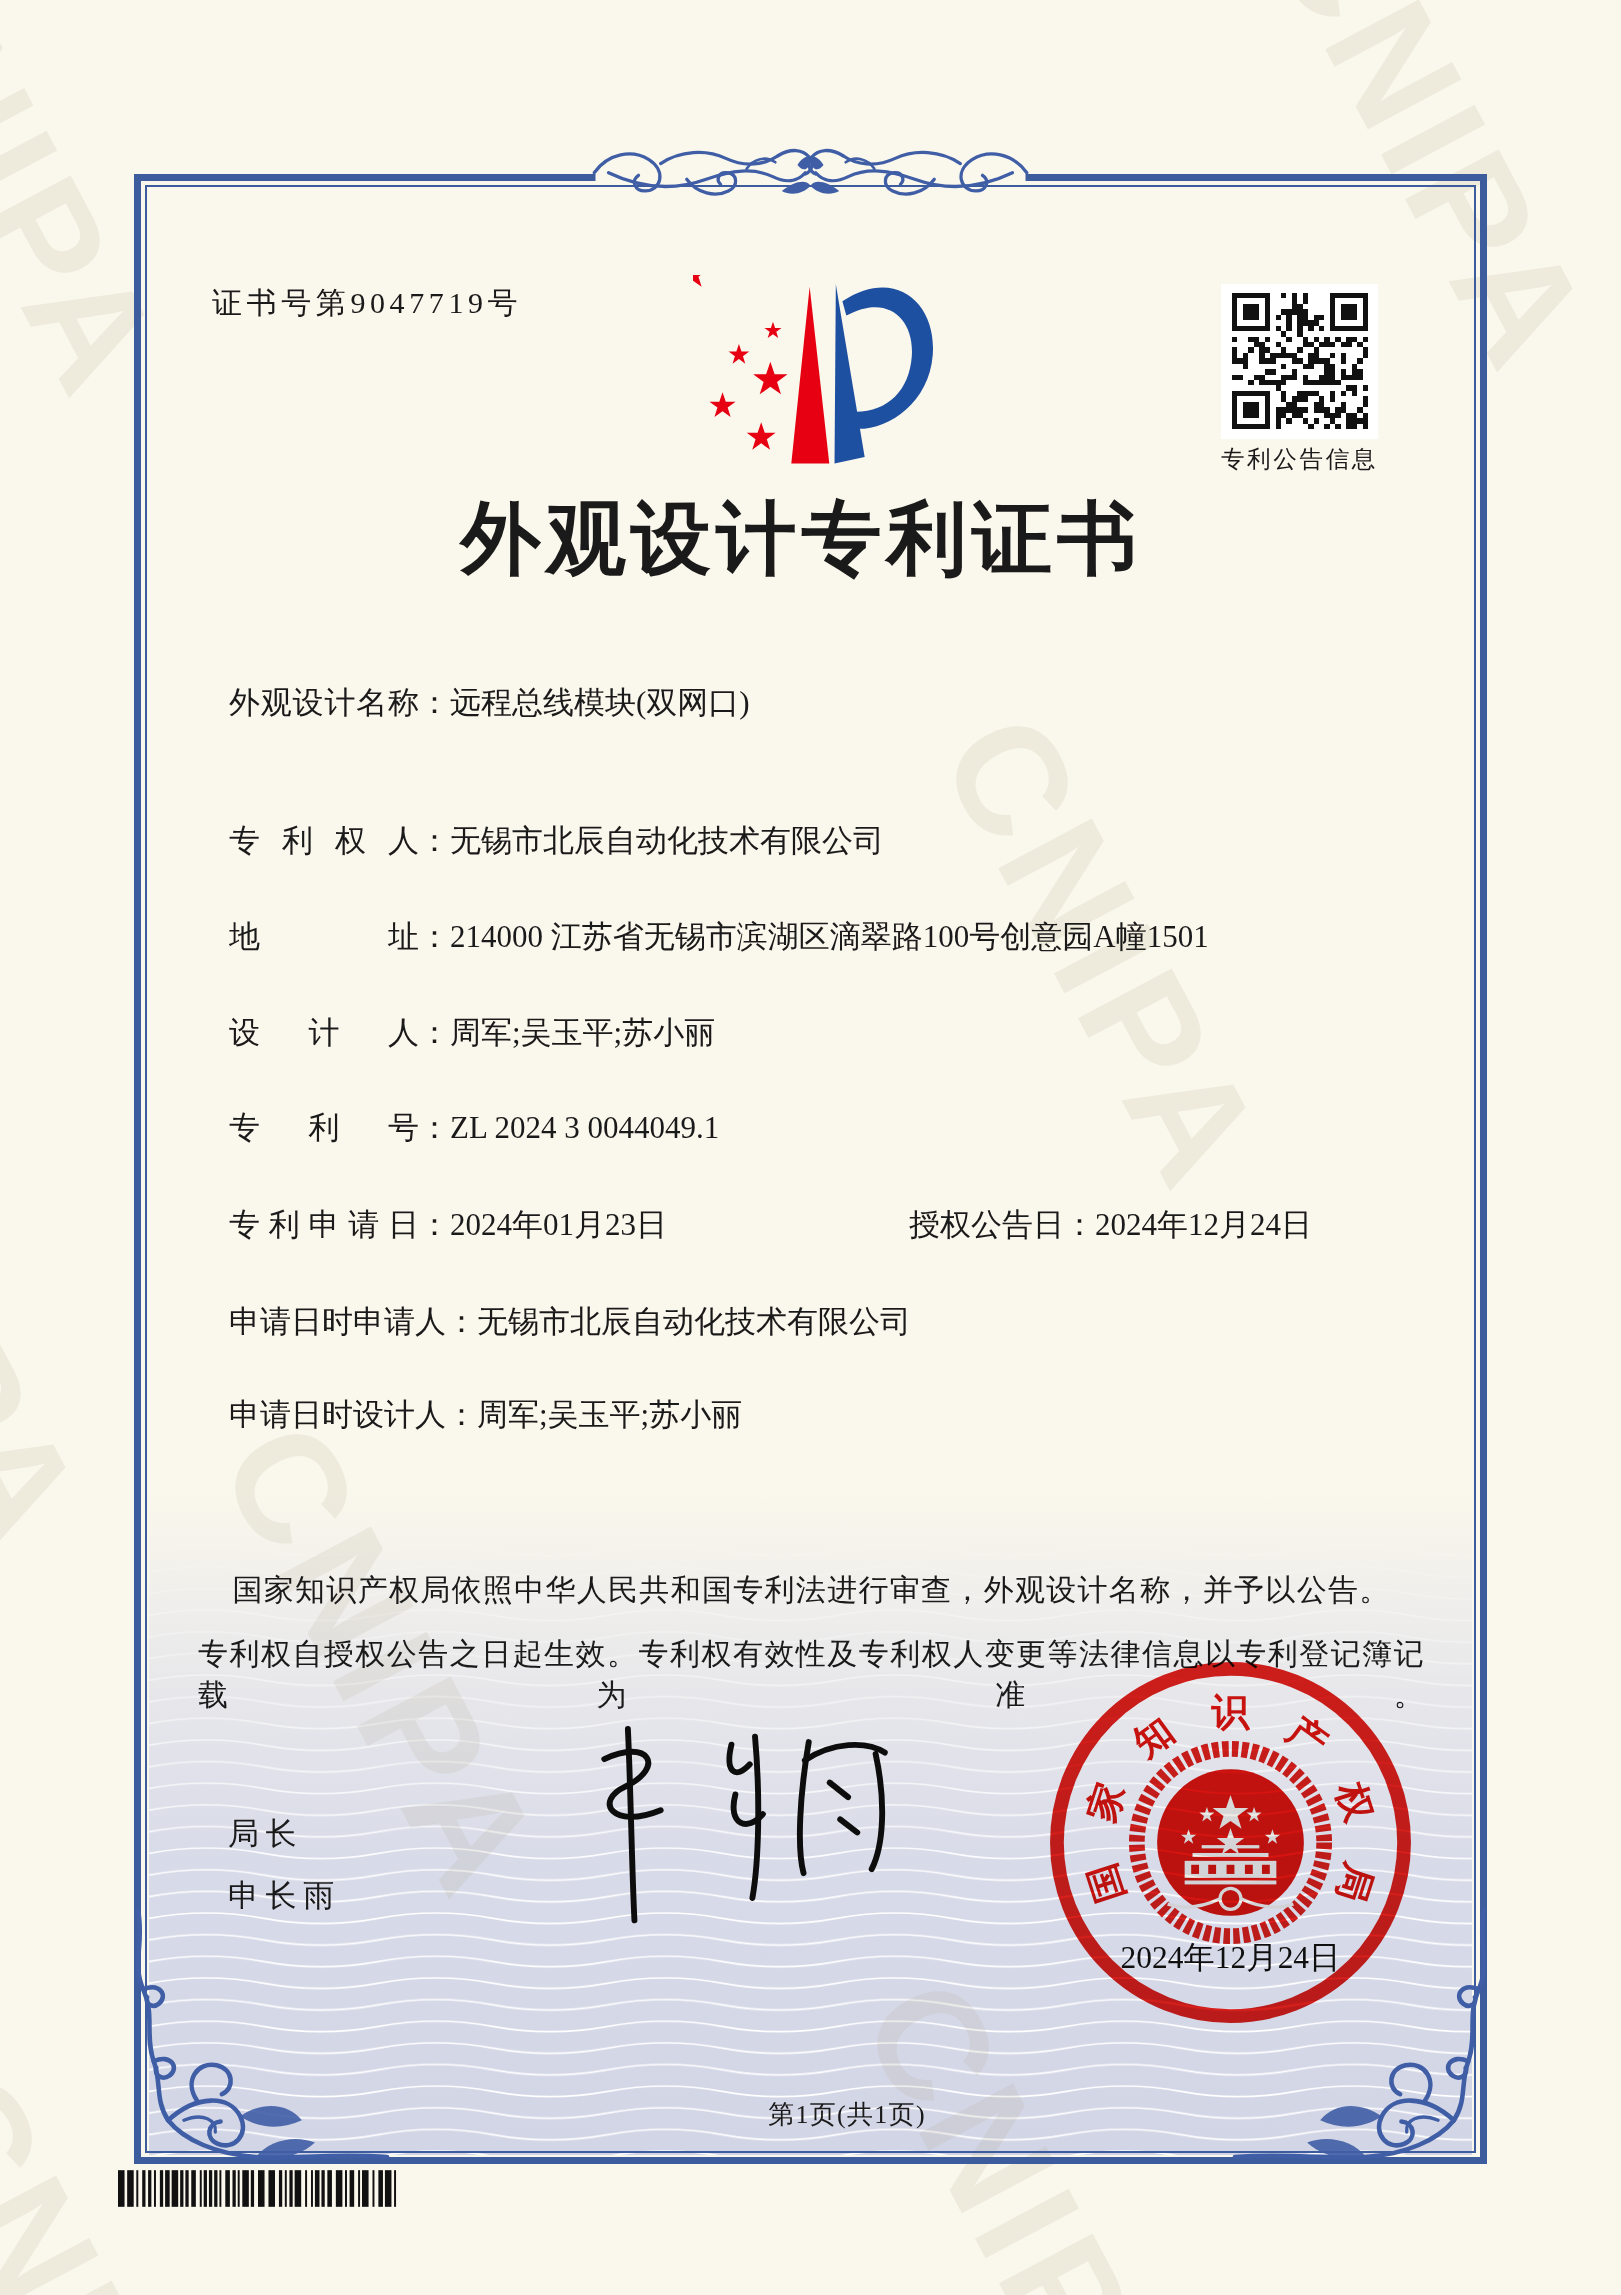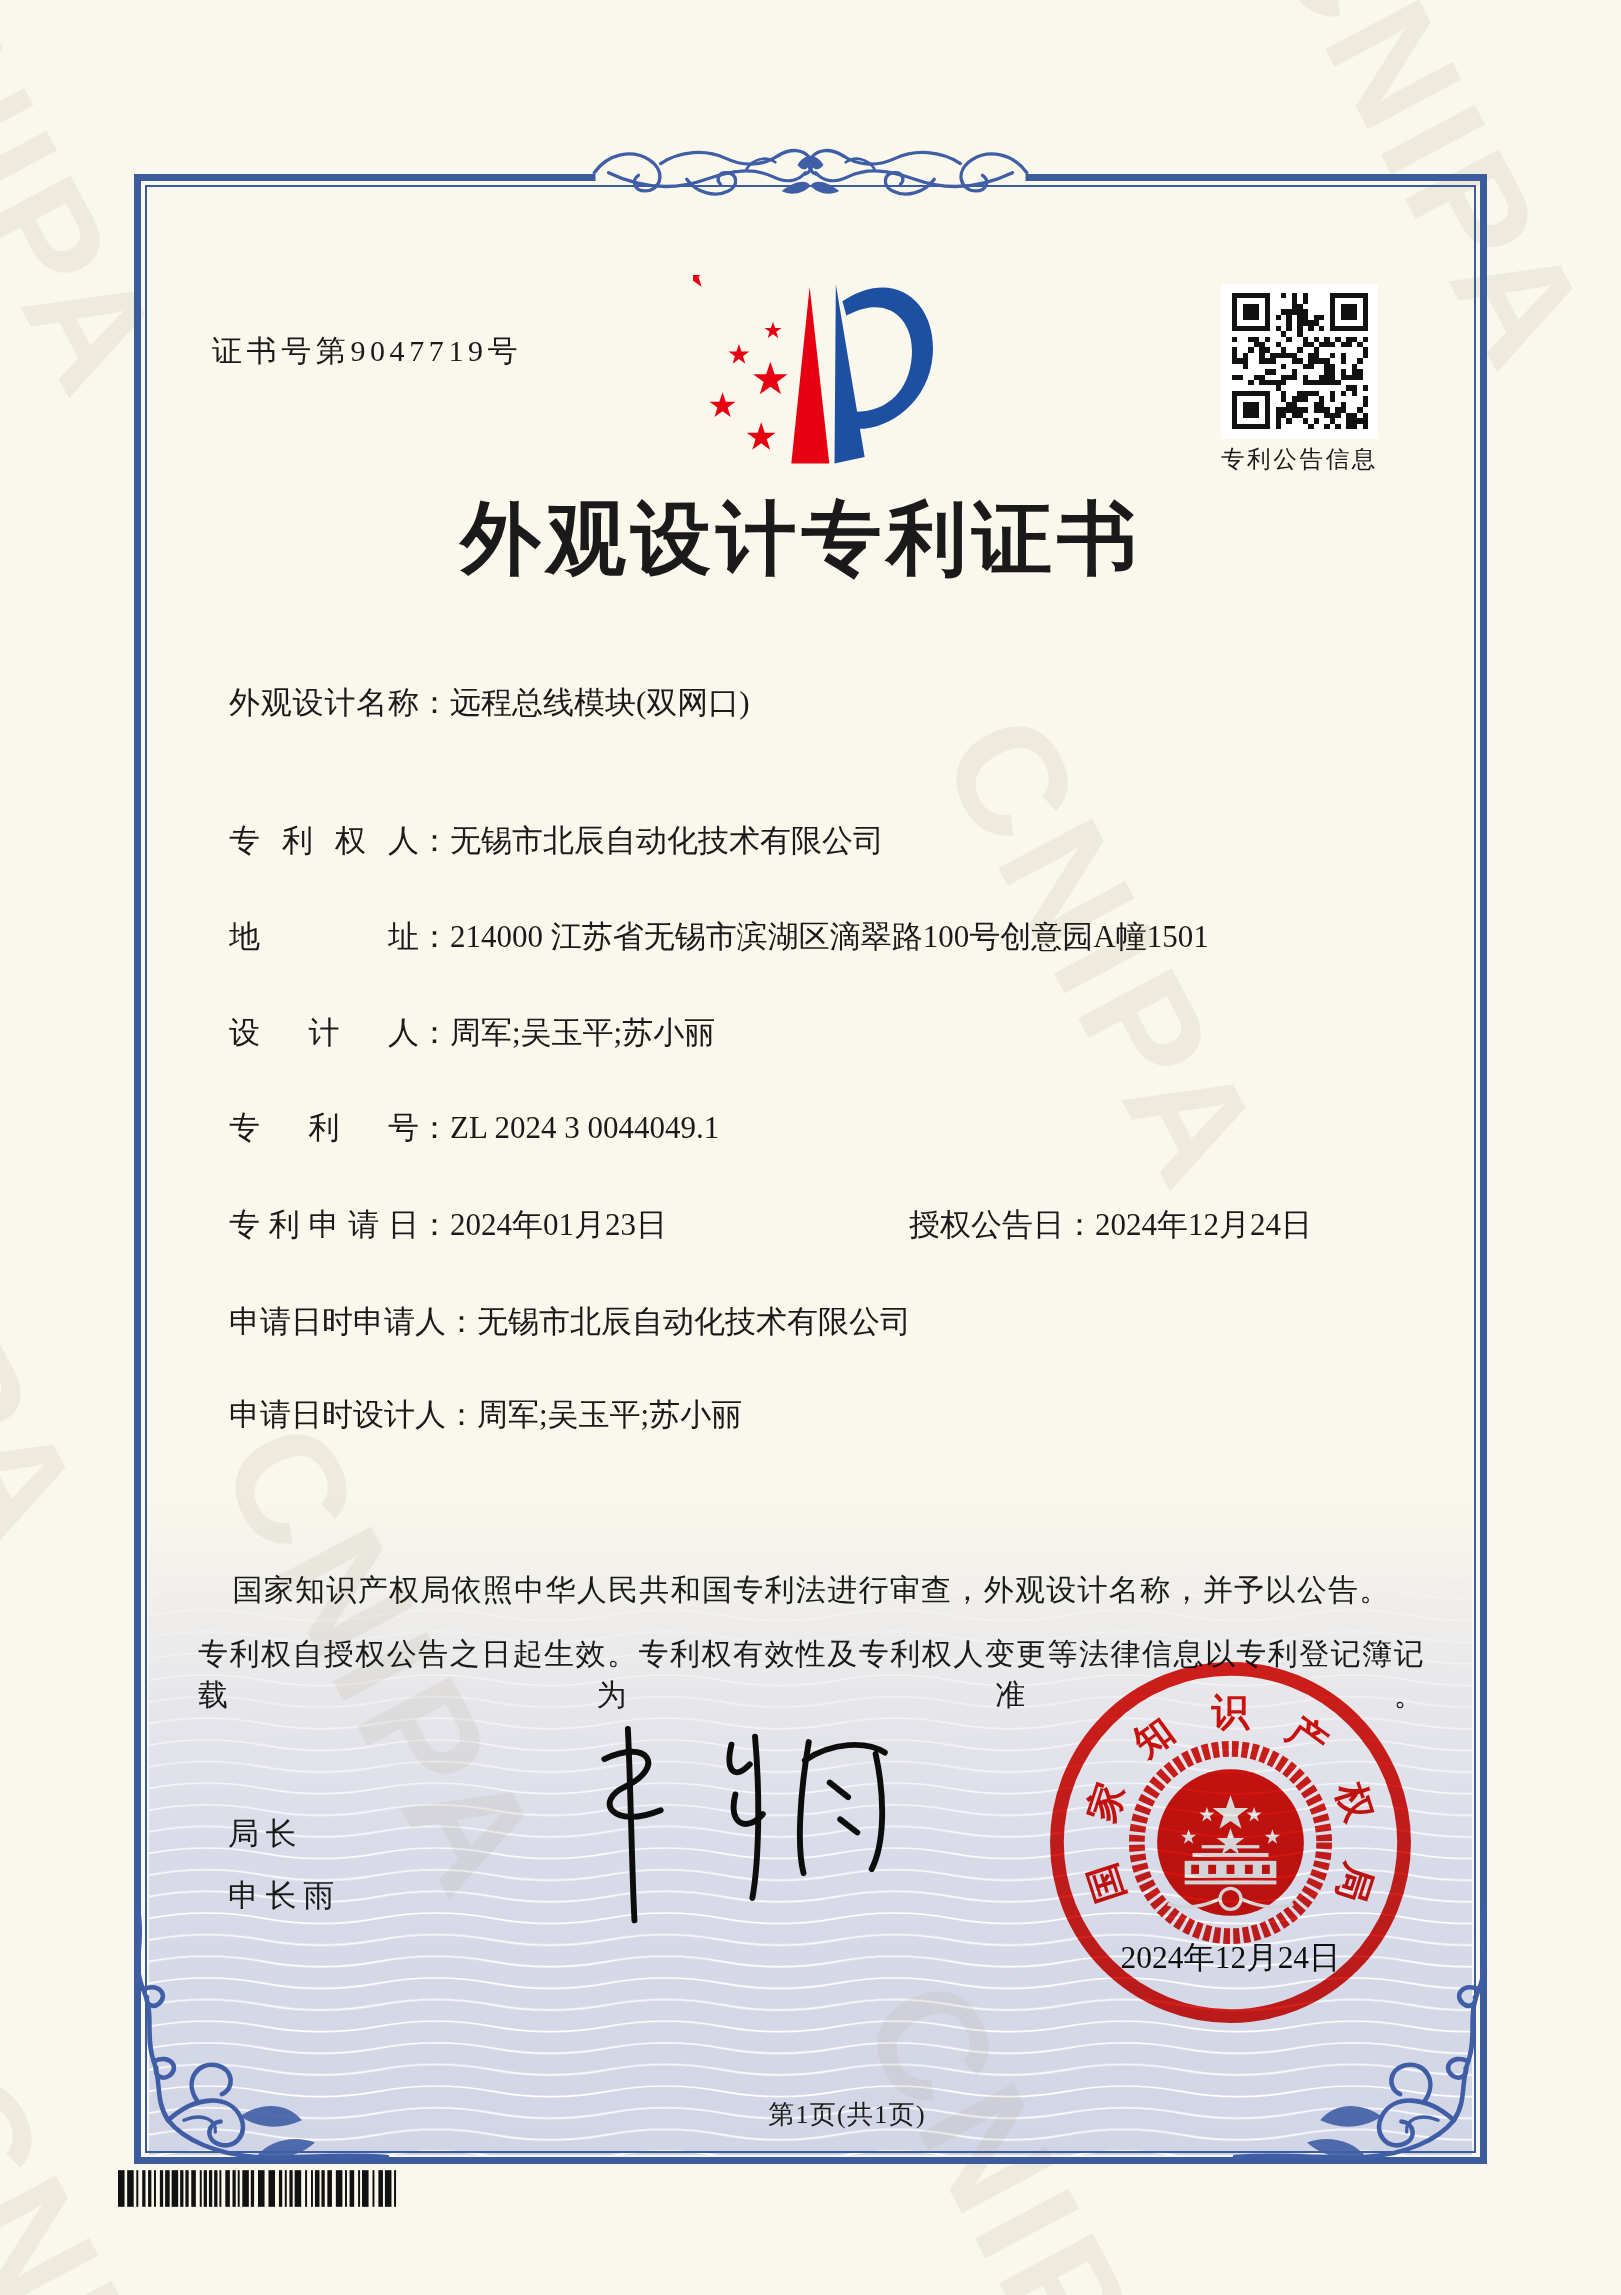--- a/index.html
+++ b/index.html
@@ -23,21 +23,21 @@
     position:absolute;left:134px;top:174px;width:1353px;height:1990px;
     border:7.2px solid #3d5c9e;z-index:3;box-sizing:border-box;
   }
   .frame-inner{
     position:absolute;left:3.9px;top:3.9px;right:3.9px;bottom:3.9px;
     border:2px solid #3d5c9e;
   }
   .waves{position:absolute;left:149px;top:1494px;width:1323px;height:661px;z-index:1;}
   
   .cert-no{
-    position:absolute;left:212px;top:283px;font-size:30px;letter-spacing:4.6px;z-index:5;margin-top:48px;
+    position:absolute;left:212px;top:283px;font-size:30px;letter-spacing:4.6px;z-index:5;
   }
   .logo{position:absolute;left:693px;top:275px;width:249px;height:203px;z-index:5;}
   .qr-block{
     position:absolute;left:1221px;top:284px;width:157px;height:155px;
     background:#ffffff;z-index:5;
   }
   .qr-block svg{position:absolute;left:10.5px;top:9.2px;width:136px;height:136px;}
   .qr-label{
     position:absolute;left:1204px;top:443px;width:191px;text-align:center;
     font-size:23.6px;letter-spacing:2.6px;z-index:5;

